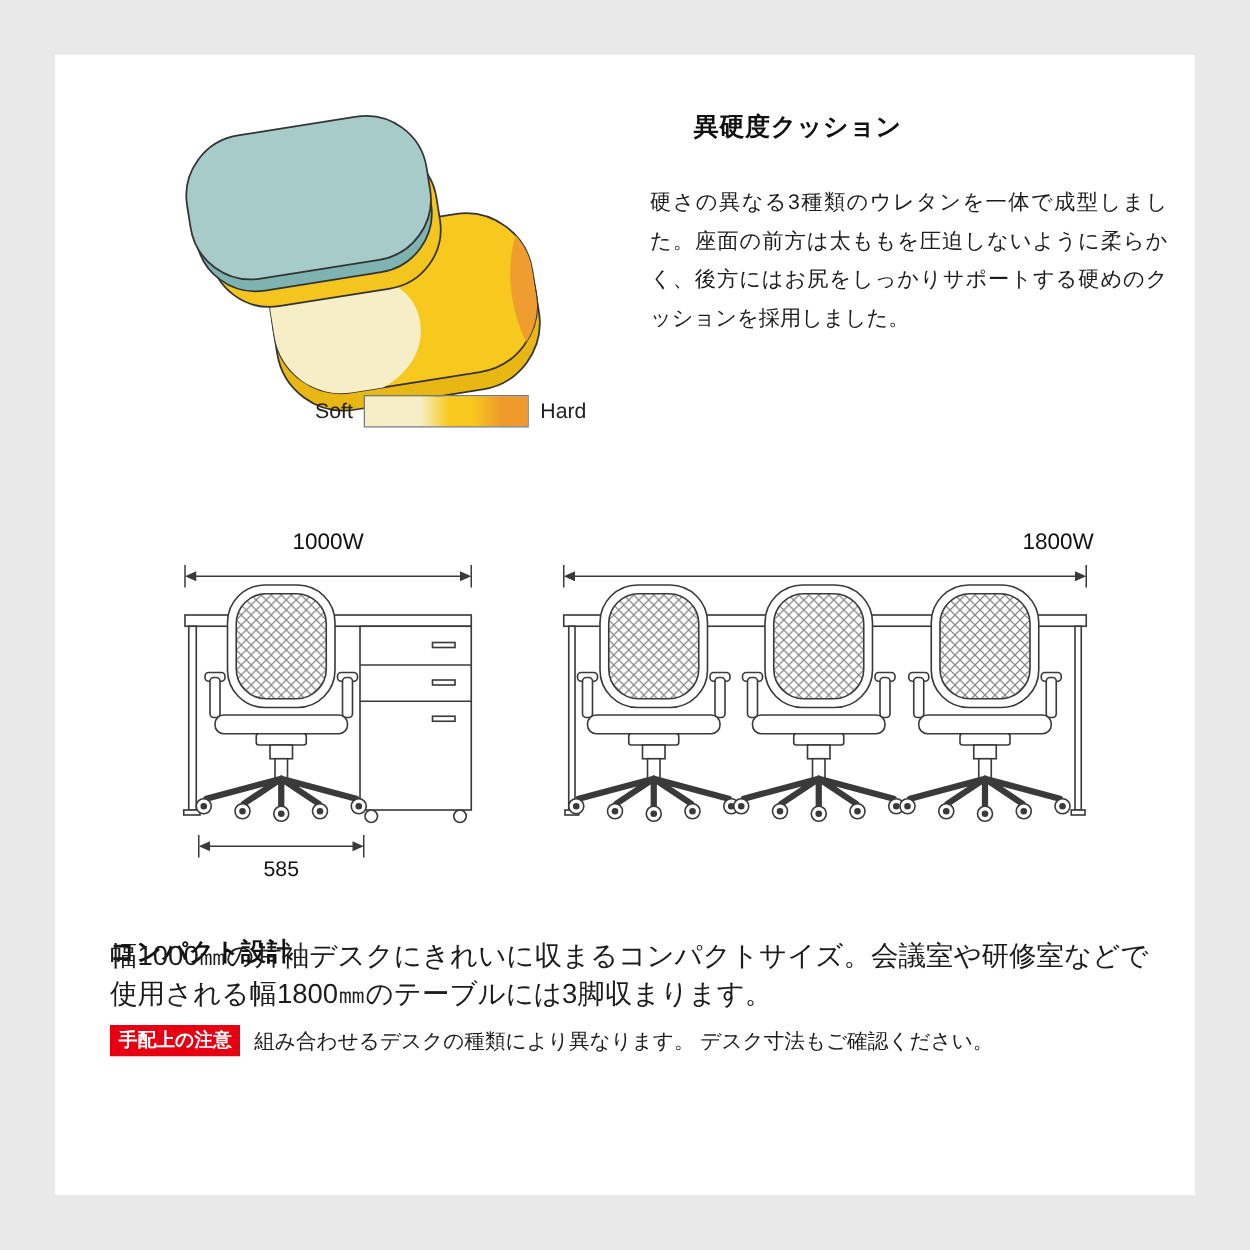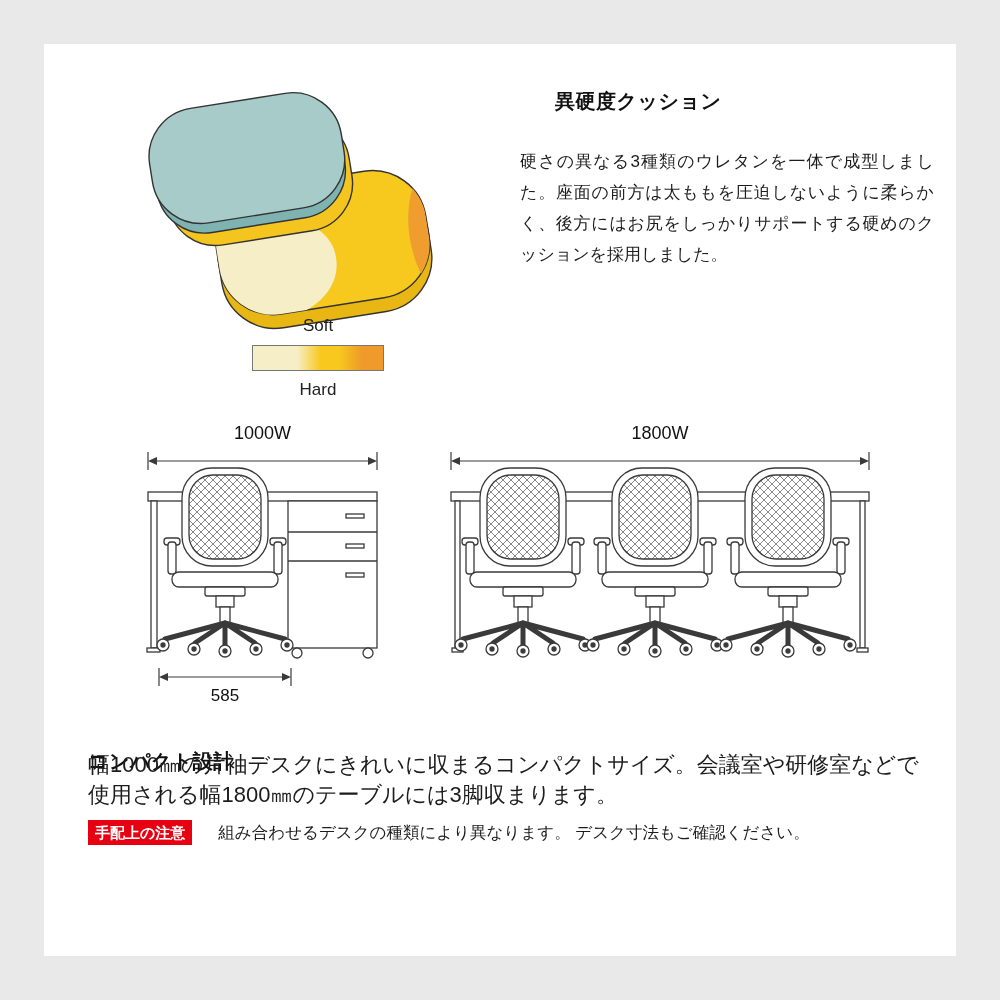--- a/index.html
+++ b/index.html
@@ -27,21 +27,21 @@
   .legend-label { font-size:17px; color:#222; }
   .legend-bar {
     width:130px; height:24px; border:1px solid #777;
     background:linear-gradient(90deg,
       #f6eec6 0%, #f6eec6 34%,
       #f8c81e 52%, #f8c81e 66%,
       #ef9a2a 84%, #ef9a2a 100%);
   }
   .dim-label { font-size:18px; color:#111; text-align:center; }
   .dim-label-small { font-size:17px; color:#111; text-align:center; }
-  .note-row { display:flex; align-items:center; gap:26px; }
+  .note-row { display:flex; align-items:center; gap:11px; }
   .note-badge {
     background:#e60012; color:#fff; font-weight:bold;
     font-size:15px; padding:3px 7px; line-height:19px;
     white-space:nowrap;
   }
   .note-text { font-size:16.5px; color:#1c1c1c; }
 </style>
 </head>
 <body>
 
@@ -63,33 +63,33 @@
       </g>
     </g>
 
     <g transform="translate(62,28) rotate(-9)">
       <rect x="12" y="26" width="186" height="114" rx="48" fill="#f4c51e" stroke="#333" stroke-width="1.4"></rect>
       <rect x="3" y="12" width="190" height="114" rx="48" fill="#7fb3b1" stroke="#333" stroke-width="1.4"></rect>
       <rect x="0" y="0" width="194" height="116" rx="49" fill="#a6cbc9" stroke="#333" stroke-width="1.4"></rect>
     </g>
   </svg>
 
-  <div class="abs legend-row" style="left:208px; top:272px;flex-direction:column;">
+  <div class="abs legend-row" style="left:208px; top:272px;">
     <span class="legend-label">Soft</span>
     <span class="legend-bar"></span>
     <span class="legend-label">Hard</span>
   </div>
 
   <div class="abs h-section" style="left:472px; top:44px;margin-left:39px;">異硬度クッション</div>
 
   <p class="abs body-text" style="left:460px; top:55px; width:414px; margin:16px; padding-top:31px;">硬さの異なる3種類のウレタンを一体で成型しました。座面の前方は太ももを圧迫しないように柔らかく、後方にはお尻をしっかりサポートする硬めのクッションを採用しました。</p>
 
   <div class="abs dim-label" style="left:96px; top:379px; width:245px;">1000W</div>
 
-  <div class="abs dim-label" style="left:401px; top:379px; width:430px;">1800W</div>
+  <div class="abs dim-label" style="left:401px; top:379px; width:430px;text-align:right;">1800W</div>
 
   <svg class="abs" style="left:96px; top:404px;" width="245" height="250" viewBox="0 0 245 250">
     <defs>
       <pattern id="meshA" width="8" height="8" patternUnits="userSpaceOnUse">
         <path d="M0,8 L8,0 M0,0 L8,8" stroke="#8a8a8a" stroke-width="1" fill="none"></path>
       </pattern>
       <g id="chairA" fill="#fff" stroke="#3a3a3a" stroke-width="1.3">
         <rect x="-43" y="0" width="86" height="98" rx="30"></rect>
         <rect x="-36" y="7" width="72" height="84" rx="24" fill="url(#meshA)"></rect>
         <rect x="-61" y="70" width="16" height="7" rx="3"></rect>

